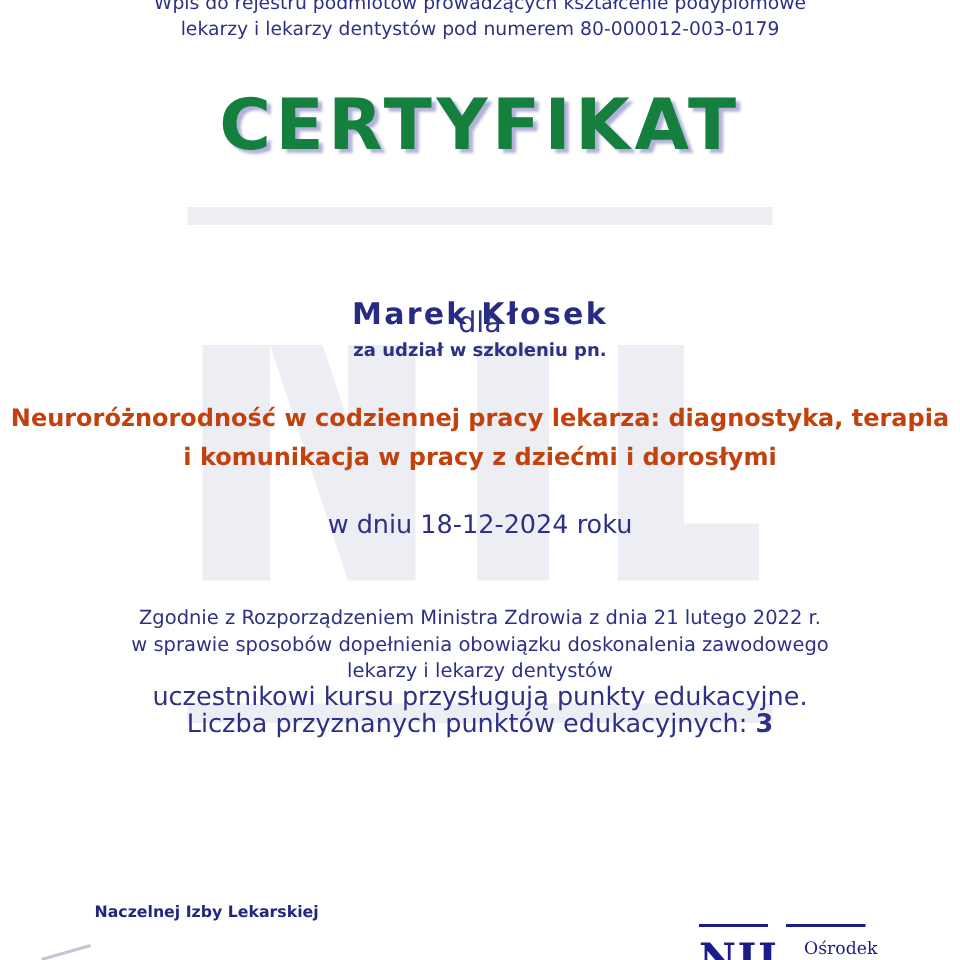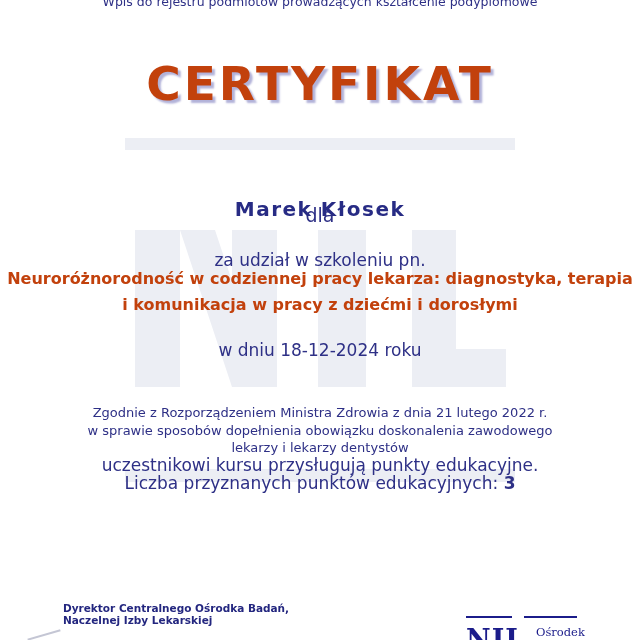--- a/index.html
+++ b/index.html
@@ -7,25 +7,25 @@
     position:relative;width:640px;height:640px;overflow:hidden;background:#ffffff;
     font-family:"DejaVu Sans","Liberation Sans",sans-serif;color:#2e3086;
   }
   .centered{position:absolute;left:0;right:0;text-align:center;}
   .watermark{position:absolute;left:0;top:0;z-index:0;}
   .content-layer{position:relative;z-index:1;}
 
   .reg{top:-7px;font-size:12.5px;line-height:17px;color:#2e3086;}
   .title{
     top:56px;margin:0;font-size:47px;font-weight:bold;letter-spacing:3px;
-    color:#c2410c;text-shadow:3px 3px 2px #b2b2d9;
+    color:#15803d;text-shadow:3px 3px 2px #b2b2d9;
   }
   .dla{top:163px;font-size:19px;margin-top:41px;}
   .name{top:197px;font-size:20px;font-weight:bold;letter-spacing:1.5px;color:#272b84;}
-  .za-udzial{top:250px;font-size:17px;}
+  .za-udzial{top:226px;font-size:12px;font-weight:bold;}
   .course{top:266px;font-size:16px;font-weight:bold;line-height:26px;color:#c2410c;}
   .date-line{top:340px;font-size:17px;}
   .legal{top:404px;font-size:13px;line-height:17.5px;}
   .points{top:457px;font-size:17px;line-height:17.5px;}
   .points b{font-weight:bold;}
   .sig{
     position:absolute;left:63px;top:602px;text-align:left;
     font-size:10.5px;font-weight:bold;line-height:12.2px;color:#23267f;
   }
   .sig-stroke{
@@ -56,20 +56,21 @@
     <path d="M135,230 H215 L232,281 V230 H277 V387 H232 L180,230 V387 H135 Z" fill="#eceef4"></path>
     <rect x="318" y="230" width="48" height="157" fill="#eceef4"></rect>
     <path d="M412,230 H456 V349 H506 V387 H412 Z" fill="#eceef4"></path>
     <rect x="125" y="469" width="390" height="13" fill="#eceef4"></rect>
   </svg>
 
   <div class="content-layer">
 
     <div class="centered reg">
       <div>Wpis do rejestru podmiotów prowadzących kształcenie podyplomowe</div>
+      <div>lekarzy i lekarzy dentystów pod numerem 80-000012-003-0179</div>
     </div>
 
     <h1 class="centered title">CERTYFIKAT</h1>
 
     <div class="centered dla">dla</div>
 
     <div class="centered name">Marek Kłosek</div>
 
     <div class="centered za-udzial">za udział w szkoleniu pn.</div>
 
@@ -90,21 +91,20 @@
       <div>uczestnikowi kursu przysługują punkty edukacyjne.</div>
       <div>
         <span>Liczba przyznanych punktów edukacyjnych:</span>
         <b>3</b>
       </div>
     </div>
 
     <div class="sig-stroke"></div>
 
     <div class="sig">
-      <div>Dyrektor Centralnego Ośrodka Badań,</div>
       <div>Naczelnej Izby Lekarskiej</div>
     </div>
 
     <div class="logo-nil">
       <div class="logo-rule"></div>
       <div class="nil-text">NIL</div>
     </div>
 
     <div class="logo-osrodek">
       <div class="logo-rule osrodek"></div>

